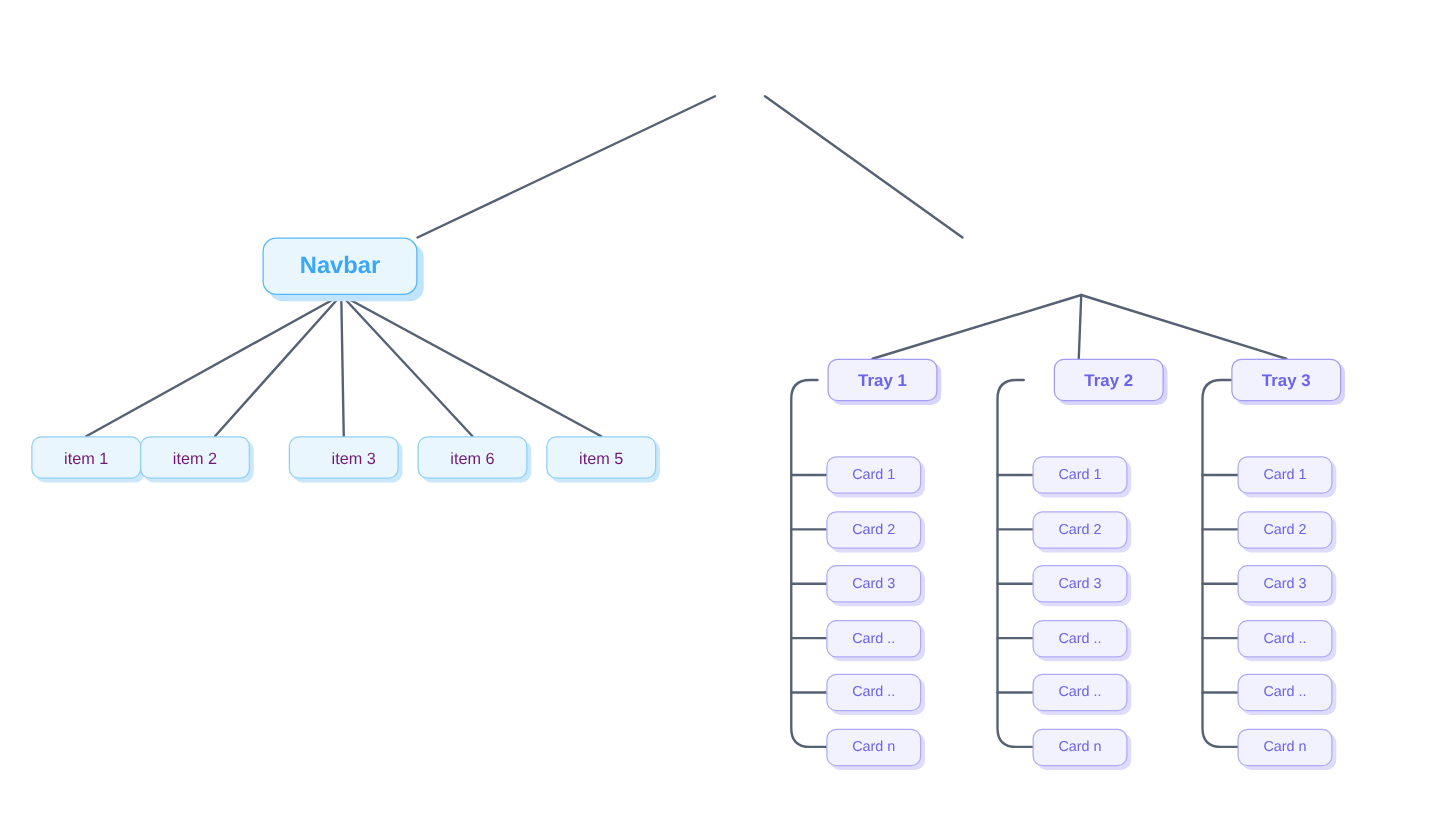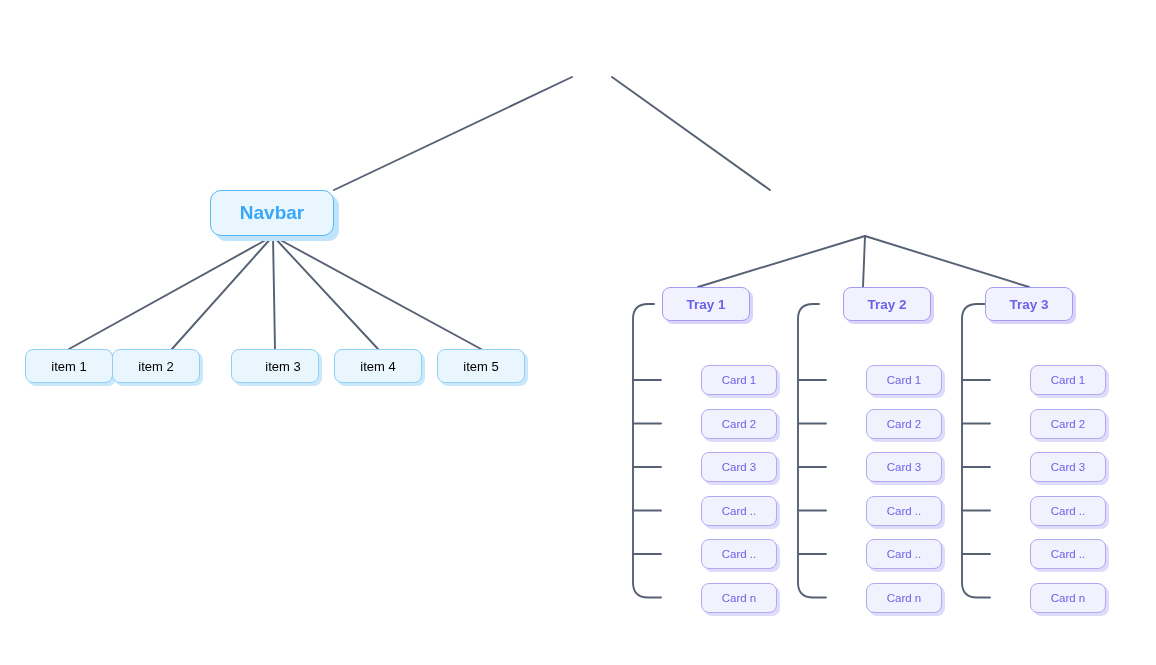--- a/index.html
+++ b/index.html
@@ -55,21 +55,21 @@
     border-radius: 11px;
     color: #3aa7f7;
     font-size: 19px;
     font-weight: 700;
     box-shadow: 5px 5px 0 0 #bfe4fb;
   }
   .node-item {
     background: #e9f6fe;
     border-color: #8fd0f8;
     border-radius: 8px;
-    color: #000000;
+    color: #701a75;
     font-size: 13px;
     font-weight: 400;
     box-shadow: 3px 3px 0 0 #cbe8fb;
   }
   
   .node-traycontainer {
     background: #f1f0fe;
     border-color: #6b5ef5;
     border-radius: 11px;
     color: #6257ef;
@@ -87,21 +87,20 @@
     box-shadow: 3px 3px 0 0 #d8d4fb;
   }
   .node-card {
     background: #f2f1fe;
     border-color: #b0aaf5;
     border-radius: 8px;
     color: #6b63e8;
     font-size: 11.5px;
     font-weight: 400;
     box-shadow: 3px 3px 0 0 #dedbfb;
-    margin-left: 40px;
   }
 </style>
 </head>
 <body>
 
 <div id="canvas">
 
   <svg id="edges" viewBox="0 0 1156 665" width="1156" height="665" xmlns="http://www.w3.org/2000/svg">
     <g id="edge-group" fill="none" stroke="#566173" stroke-width="1.9" stroke-linecap="round" stroke-linejoin="round">
         <line x1="572" y1="77" x2="334" y2="190"></line>
@@ -144,21 +143,21 @@
 <div class="node node-item" style="left: 25px; top: 349px; width: 88px; height: 34px;">
       <span>item 1</span>
     </div>
     <div class="node node-item" style="left: 112px; top: 349px; width: 88px; height: 34px;">
       <span>item 2</span>
     </div>
     <div class="node node-item" style="left: 231px; top: 349px; width: 88px; height: 34px; padding-left: 16px;">
       <span>item 3</span>
     </div>
     <div class="node node-item" style="left: 334px; top: 349px; width: 88px; height: 34px;">
-      <span>item 4</span>
+      <span>item 6</span>
     </div>
     <div class="node node-item" style="left: 437px; top: 349px; width: 88px; height: 34px;">
       <span>item 5</span>
     </div>
     <div class="node node-tray" style="left: 662px; top: 287px; width: 88px; height: 34px;">
       <span>Tray 1</span>
     </div>
     <div class="node node-card" style="left: 661px; top: 365px; width: 76px; height: 30px;">
       <span>Card 1</span>
     </div>

